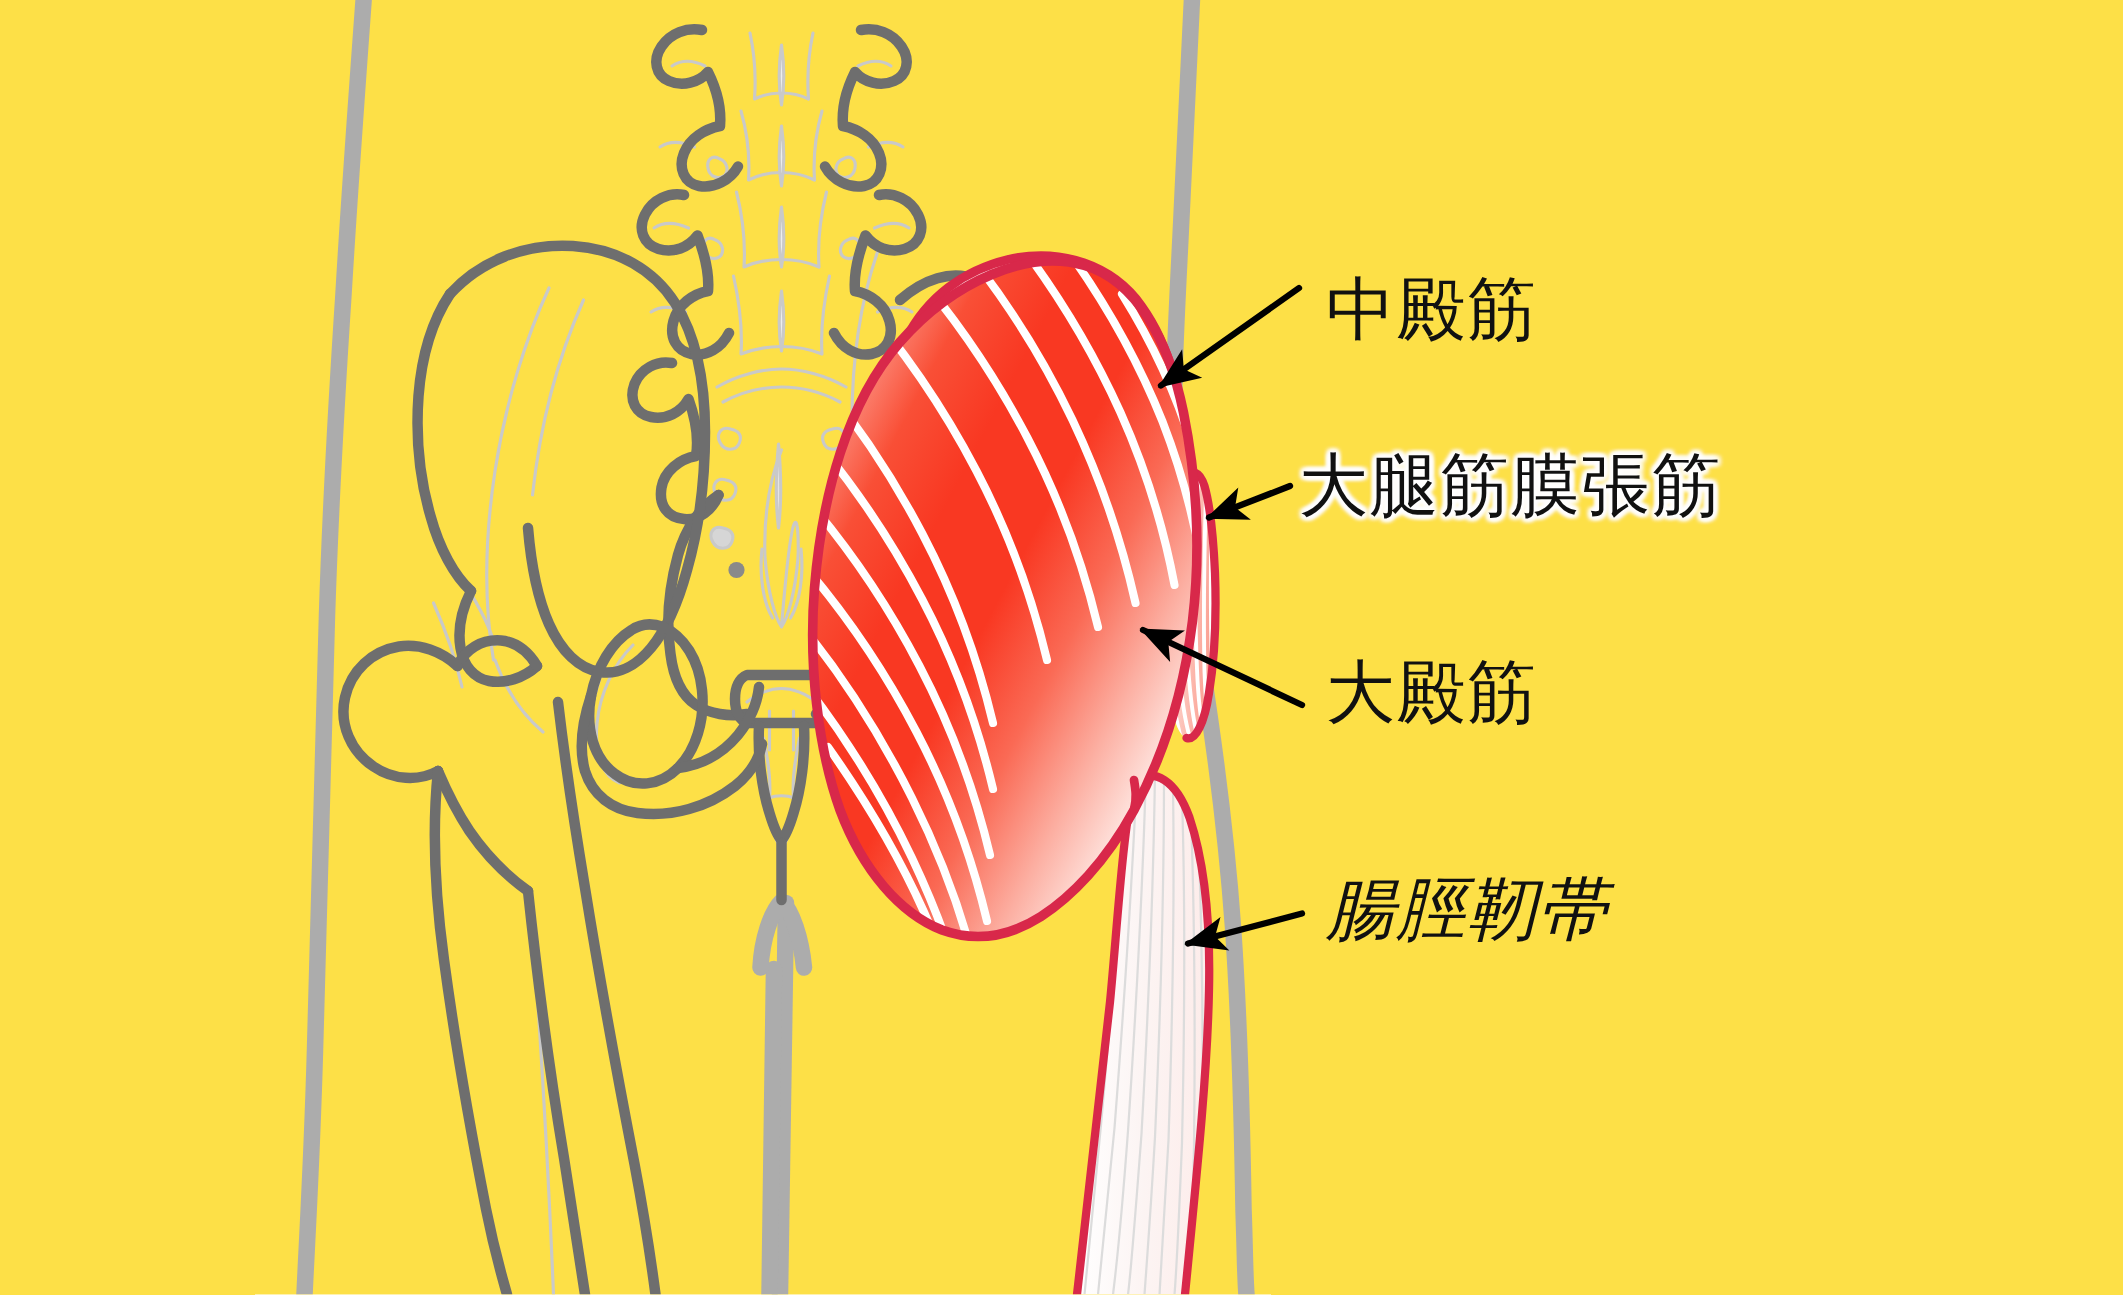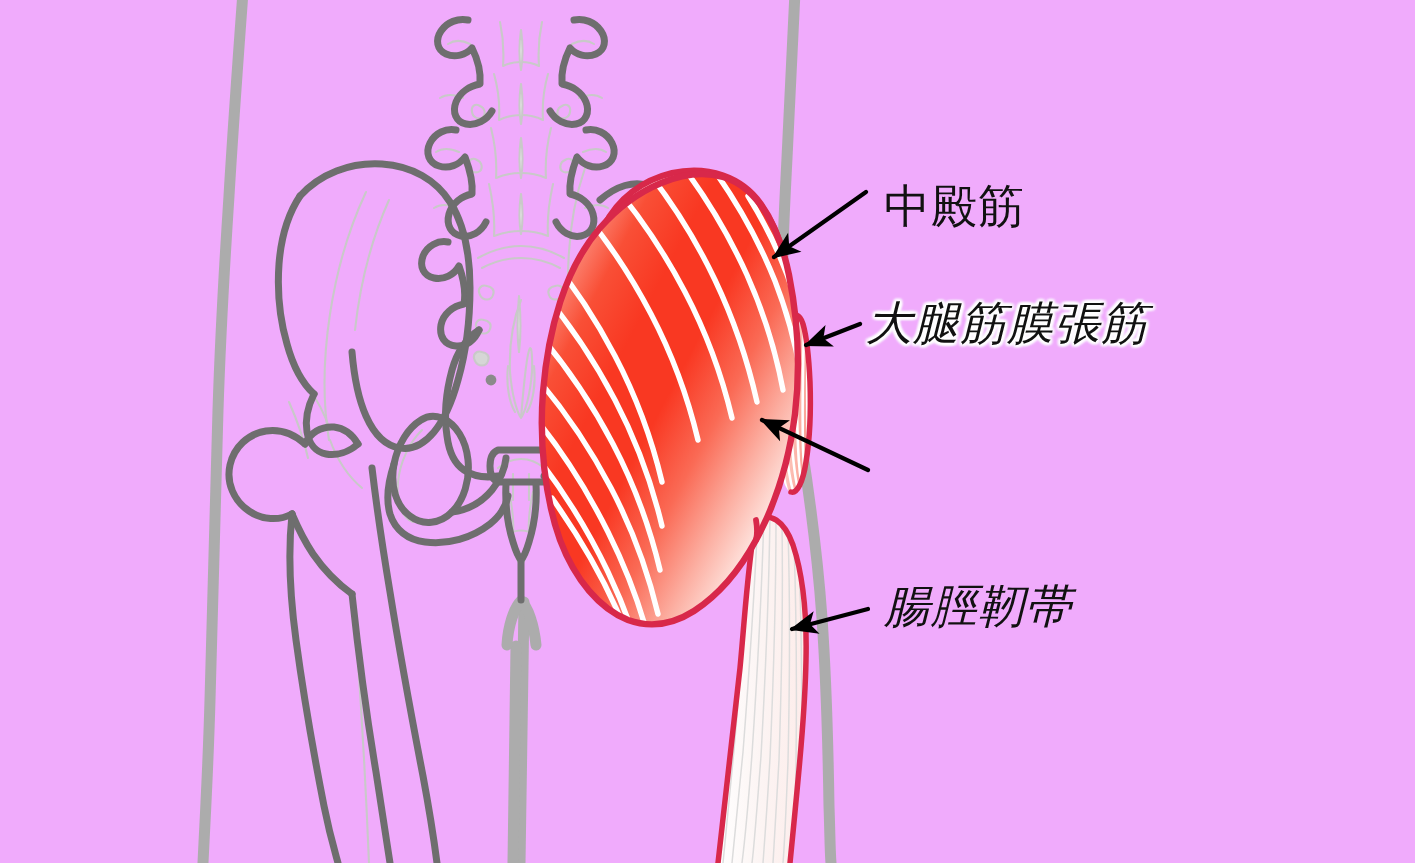--- a/index.html
+++ b/index.html
@@ -2,40 +2,39 @@
 <html lang="ja"><head>
 <meta charset="utf-8">
 <title>Gluteal Muscles Anatomy Diagram</title>
 <style>
   html,body{margin:0;padding:0;background:#ffffff;}
   body{
     width:1415px;height:863px;overflow:hidden;
     font-family:"Liberation Sans","DejaVu Sans",sans-serif;
     background:#ffffff;
   }
-  #stage{position:relative;width:1415px;height:863px;background:#f0abfc;}
+  #stage{position:relative;width:1415px;height:863px;background:#fde047;}
   #figure{position:absolute;left:0;top:0;width:1415px;height:863px;}
   .label{
     position:absolute;
     color:#111111;
     font-family:"DejaVu Sans","Liberation Sans",sans-serif;
     font-size:46px;
     line-height:1;
     letter-spacing:1px;
     white-space:nowrap;
     font-weight:400;
   }
   .label.halo{
     text-shadow:
       0 0 4px #fff, 0 0 4px #fff, 0 0 4px #fff,
       2px 0 3px #fff, -2px 0 3px #fff,
       0 2px 3px #fff, 0 -2px 3px #fff,
       2px 2px 3px #fff, -2px -2px 3px #fff,
       2px -2px 3px #fff, -2px 2px 3px #fff;
-    font-style: italic;
   }
   #lbl-gmed{left:884px;top:183px;}
   #lbl-tfl{left:866px;top:300px;}
   #lbl-gmax{left:884px;top:438px;}
   #lbl-itb{left:884px;top:583px;font-style:italic;}
 </style>
 </head>
 <body>
 
 <div id="stage">
@@ -451,16 +450,17 @@
       <line x1="860" y1="324" x2="806" y2="345" marker-end="url(#arrowHead)"></line>
       <line x1="868" y1="470" x2="762" y2="420" marker-end="url(#arrowHead)"></line>
       <line x1="868" y1="609" x2="792" y2="629" marker-end="url(#arrowHead)"></line>
     </g>
   </svg>
 
   <div class="label" id="lbl-gmed">中殿筋</div>
 
   <div class="label halo" id="lbl-tfl">大腿筋膜張筋</div>
 
+  <div class="label" id="lbl-gmax">大殿筋</div>
 
   <div class="label" id="lbl-itb">腸脛靭帯</div>
 
 </div>
 
 </body></html>

